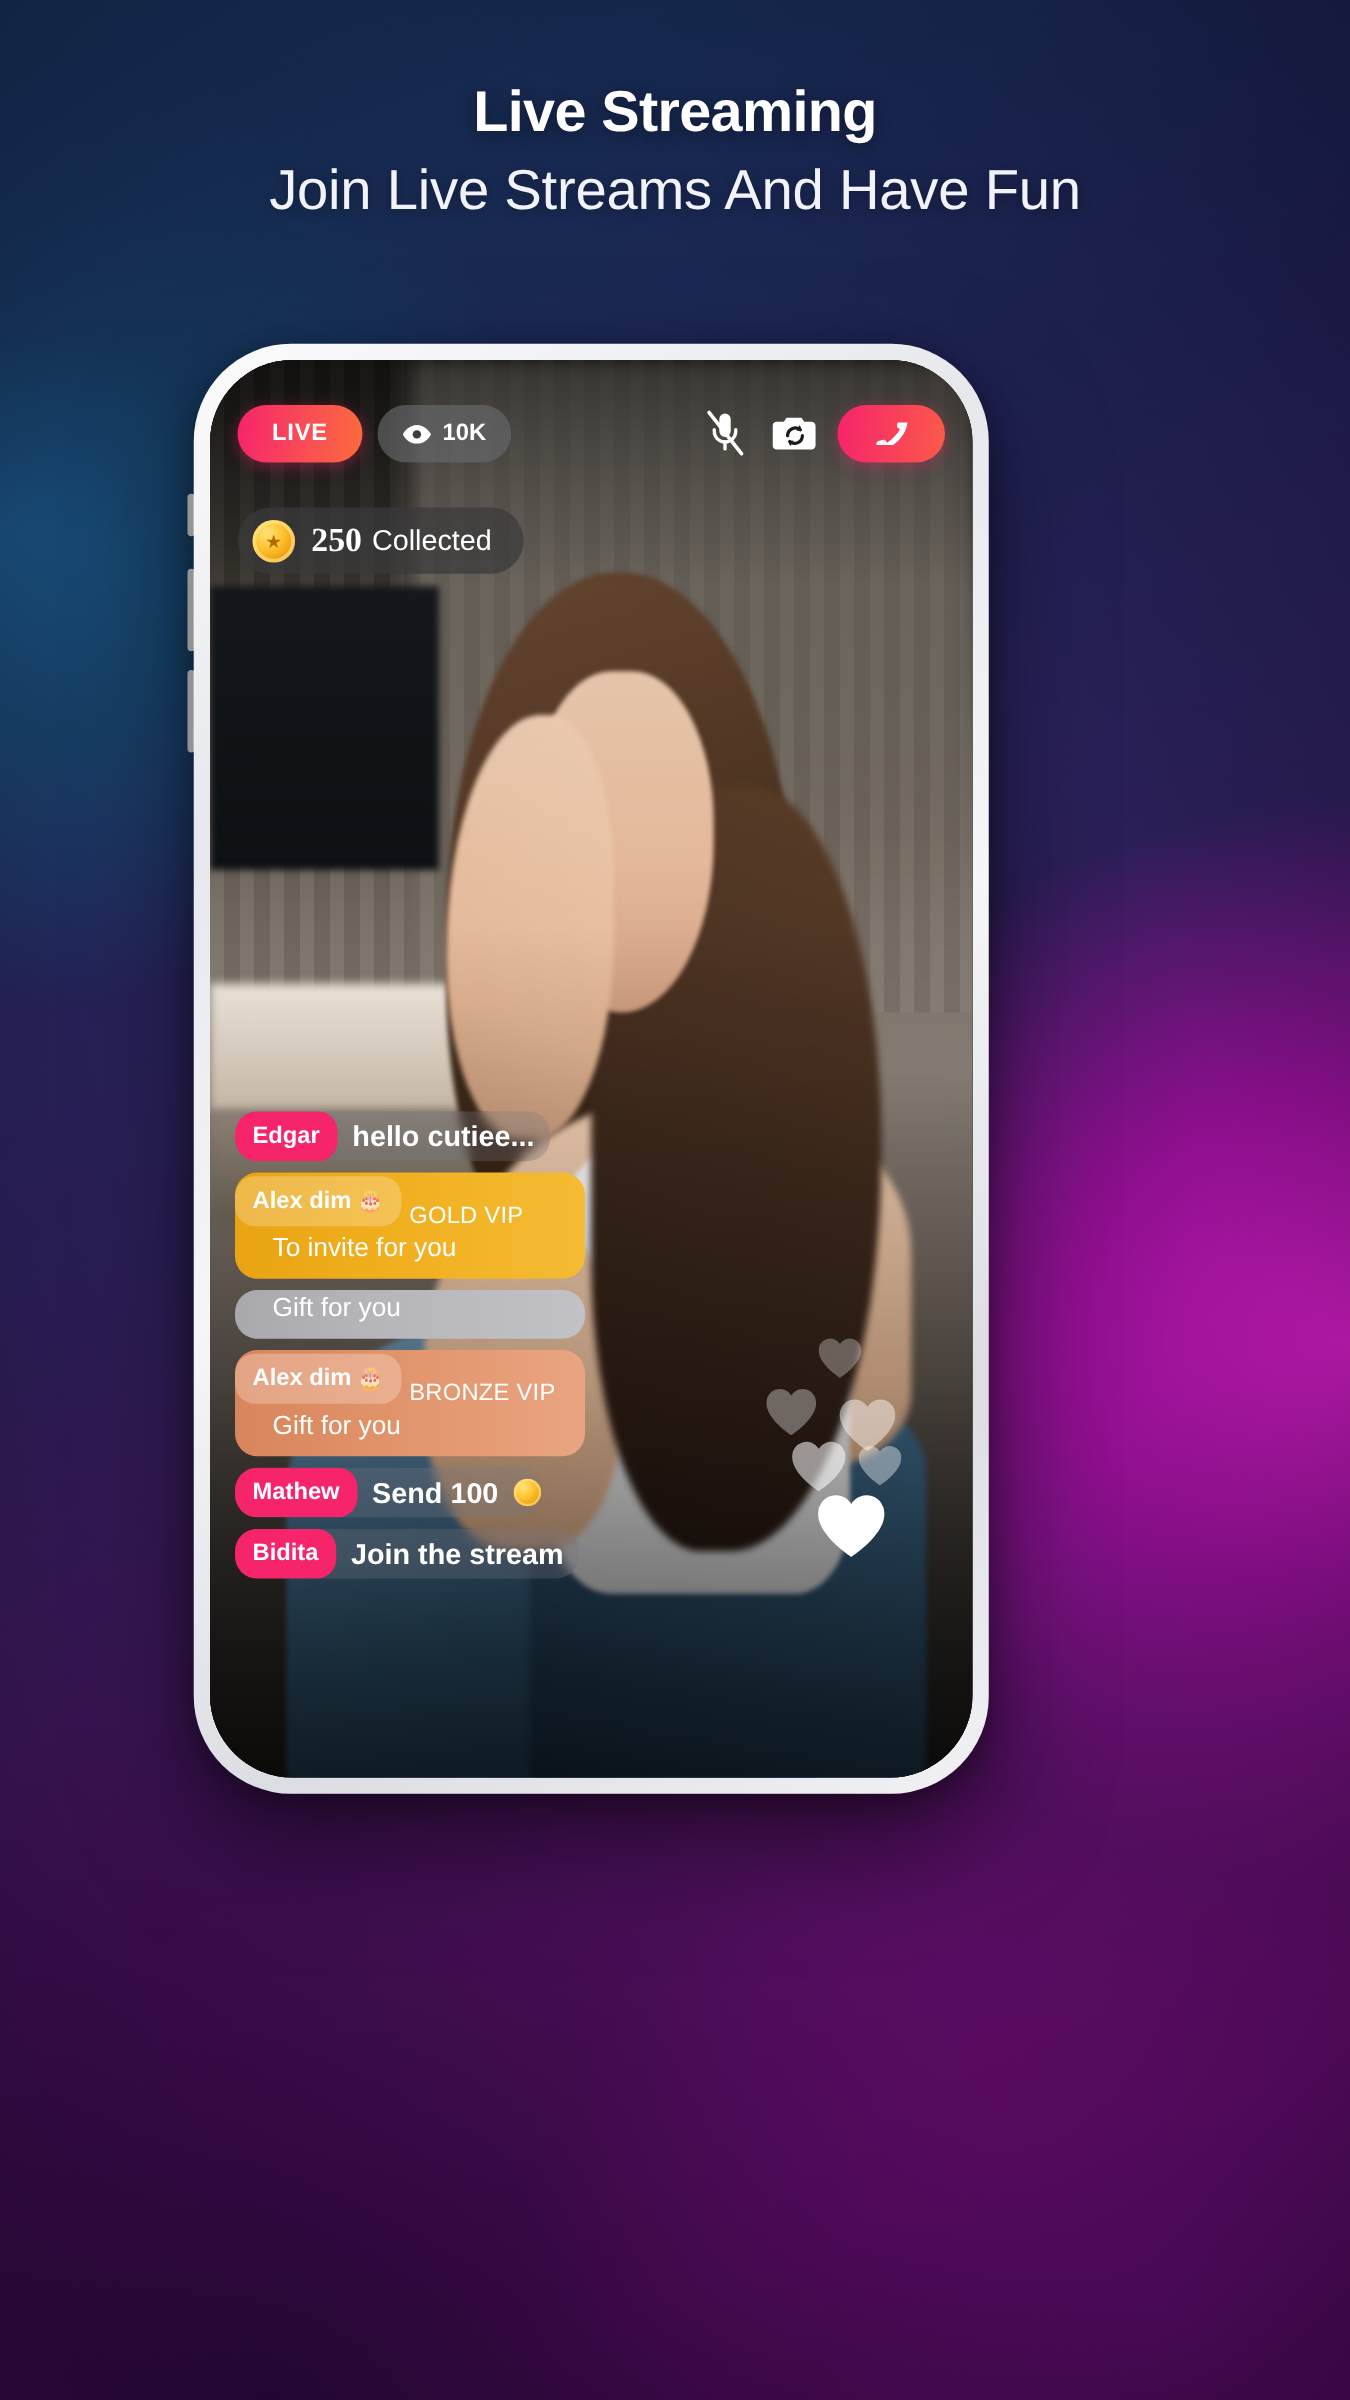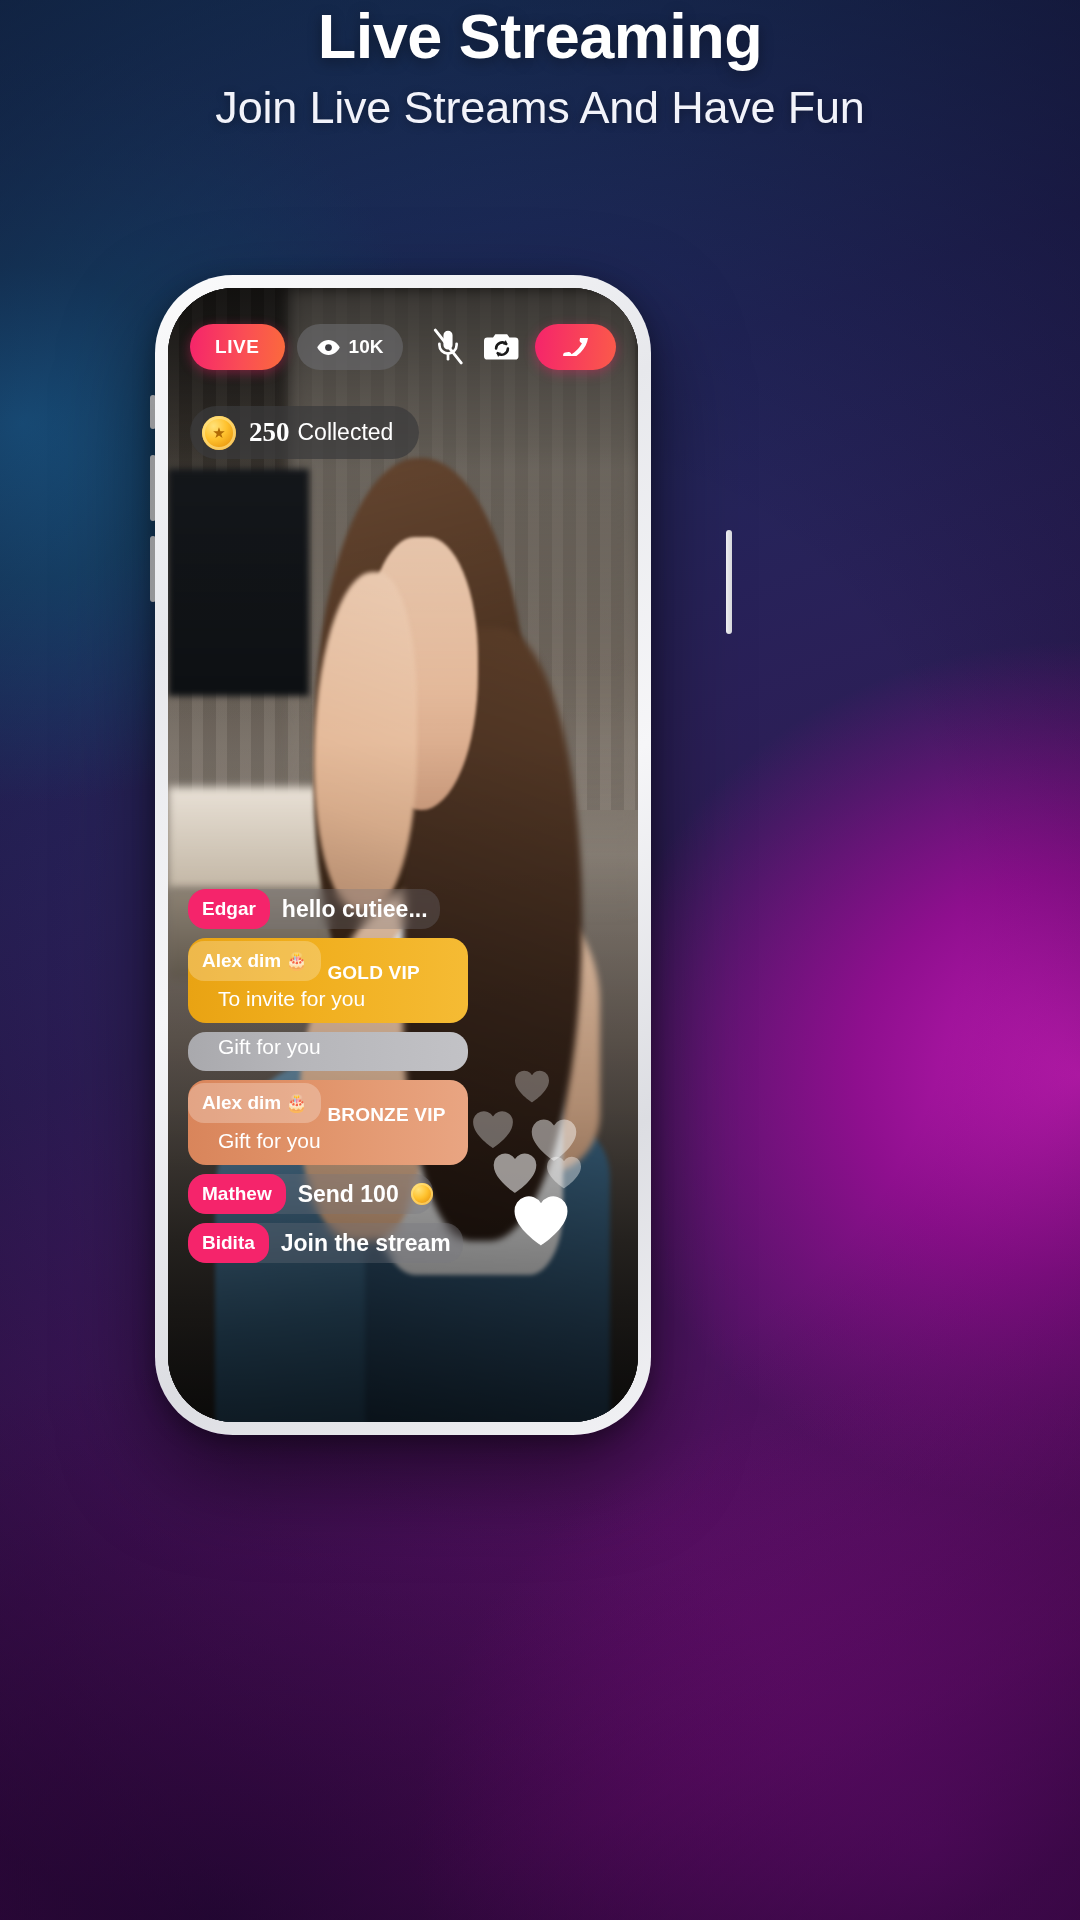--- a/index.html
+++ b/index.html
@@ -21,33 +21,34 @@
       linear-gradient(160deg, #18476f 0%, #22275c 26%, #2d1d56 48%, #4d1360 70%, #6d0d6e 88%, #4a0a55 100%);
   }
   .bg-vig {
     position:absolute; inset:0;
     background:radial-gradient(ellipse 1000px 1100px at 50% 48%, rgba(0,0,0,0) 42%, rgba(10,2,25,.52) 100%);
   }
 
   
   .header { position:absolute; top:0; left:0; width:1080px; text-align:center; z-index:6; }
   .h-title {
-    font-size:63px; font-weight:700; color:#ffffff; letter-spacing:-0.5px;
+    margin-top:62px;
+    font-size:46px; font-weight:700; color:#ffffff; letter-spacing:-0.5px;
     text-shadow:0 3px 14px rgba(0,0,0,.38);
   }
   .h-sub {
     margin-top:10px;
     font-size:45px; font-weight:400; color:#f2f3fa; letter-spacing:-0.2px;
     text-shadow:0 2px 10px rgba(0,0,0,.32);
   }
 
   
   .phone {
     position:absolute; left:155px; top:275px;
-    width:496px; height:1160px;
+    width:636px; height:1160px;
     border-radius:78px;
     background:linear-gradient(150deg,#fbfbfc 0%,#e7e8ec 26%,#f6f6f8 52%,#dcdde2 78%,#f2f2f5 100%);
     box-shadow:0 40px 90px rgba(0,0,0,.52), 0 6px 22px rgba(0,0,0,.32);
     padding:13px;
     z-index:5;
   }
   .phone-inner {
     position:relative; width:100%; height:100%;
     border-radius:66px; background:#000; overflow:hidden;
     box-shadow:inset 0 0 0 3px #0b0b0d;
@@ -216,21 +217,21 @@
   .msg.plain .name-chip { background:#f5246b; }
 
   
   .msg.vip { width:100%; padding-bottom:2px; }
   .msg.gold   { background:linear-gradient(90deg,#e9a313,#f0ae1d 40%,#f5bb34); }
   .msg.gold   .name-chip { background:rgba(255,255,255,.24); }
   .msg.silver { background:linear-gradient(90deg,#a9a9ad,#b6b6ba 40%,#c2c2c6); }
   .msg.silver .name-chip { background:rgba(255,255,255,.26); }
   .msg.bronze { background:linear-gradient(90deg,#d9855b,#e09268 40%,#e9a582); }
   .msg.bronze .name-chip { background:rgba(255,255,255,.26); }
-  .vip-tag { font-size:19px; font-weight:700; color:#fff; padding-left:6px; letter-spacing:.2px;margin-top:24px; }
+  .vip-tag { font-size:19px; font-weight:400; color:#fff; padding-left:6px; letter-spacing:.2px;margin-top:24px; }
   .emoji { font-size:17px; }
   .mini-coin {
     width:22px; height:22px; border-radius:50%; display:inline-block; vertical-align:middle;
     background:radial-gradient(circle at 34% 30%, #ffe27a 0%, #ffc22e 42%, #e8950d 80%, #b86c05 100%);
     box-shadow:inset 0 0 0 2px rgba(255,228,140,.6);
   }
 
   
   .hearts { position:absolute; right:22px; bottom:168px; width:150px; height:190px; z-index:3; }
   .hh { position:absolute; }

